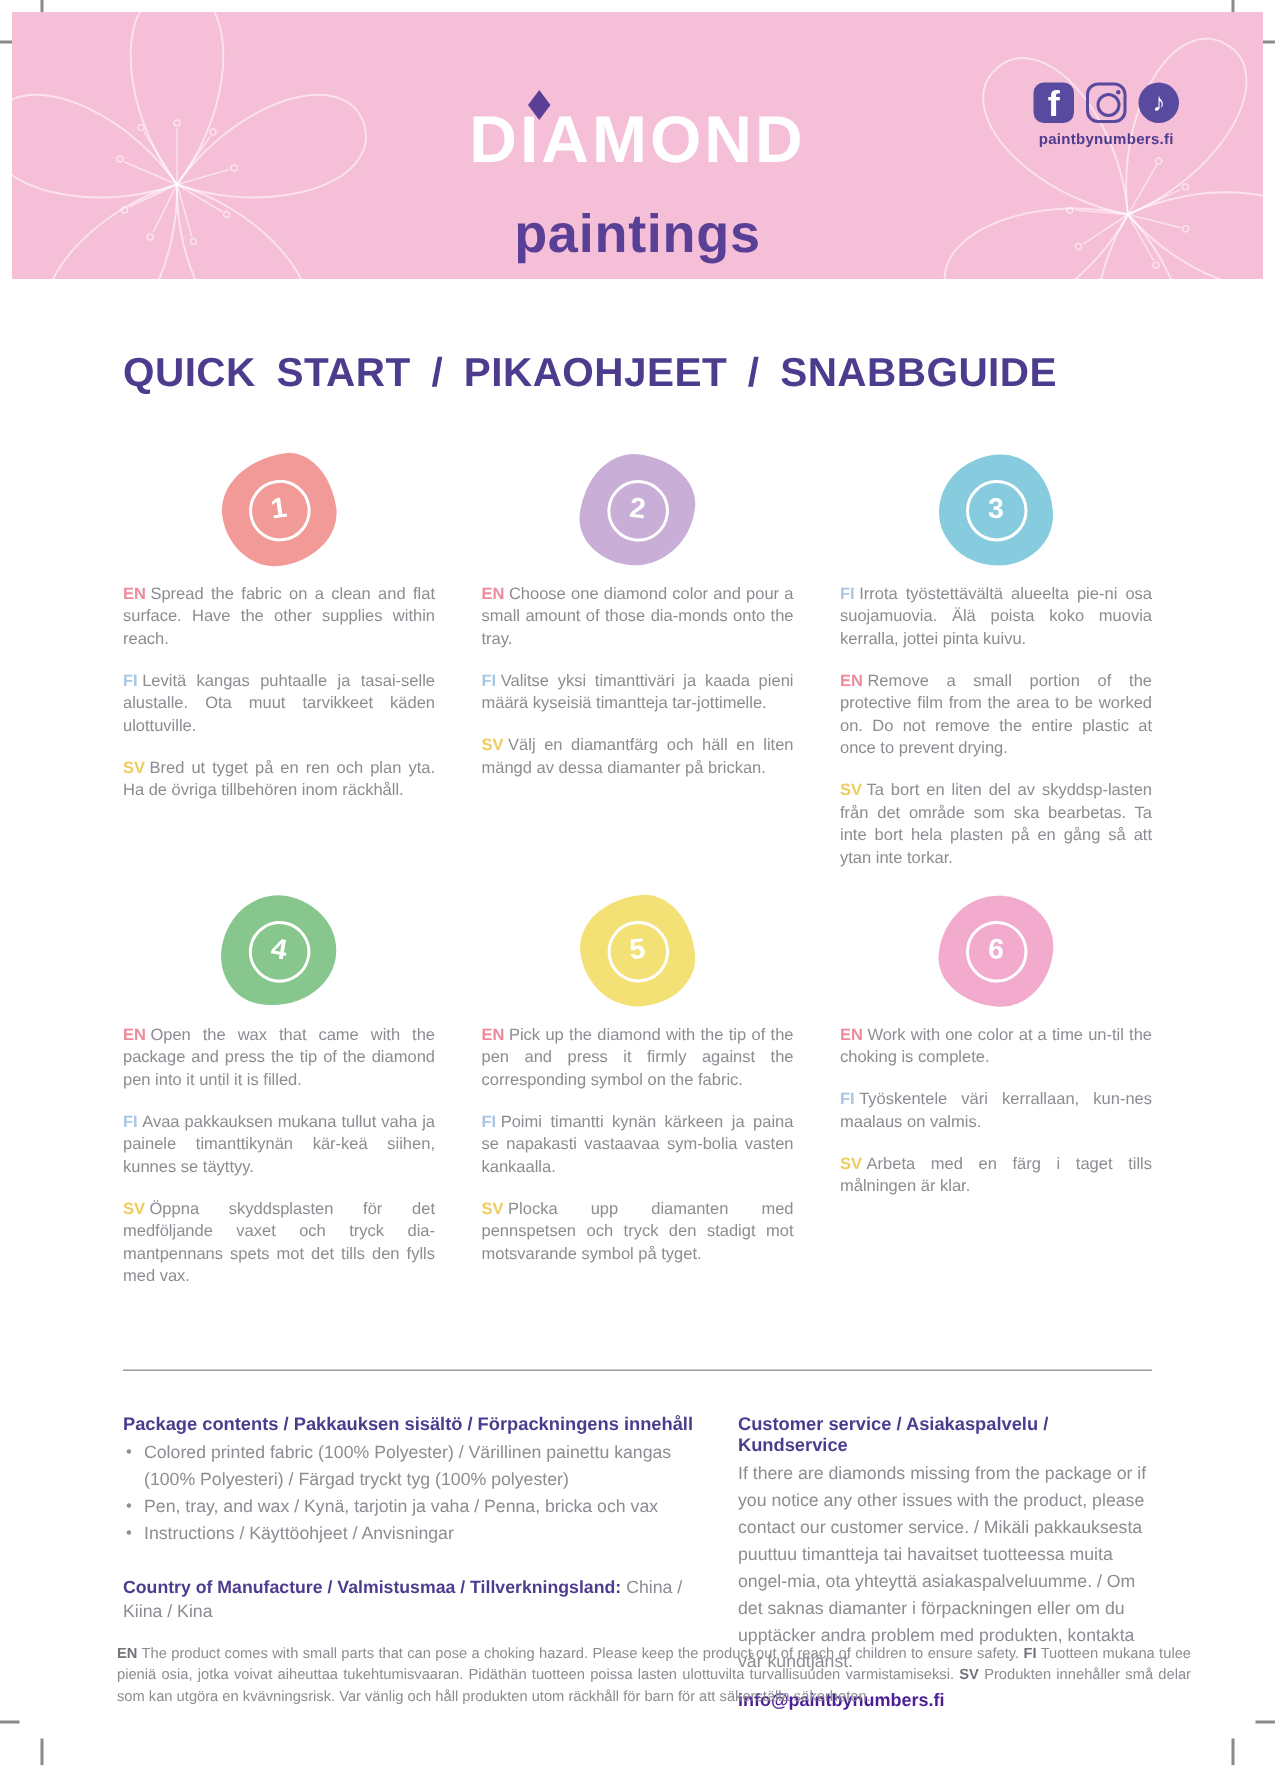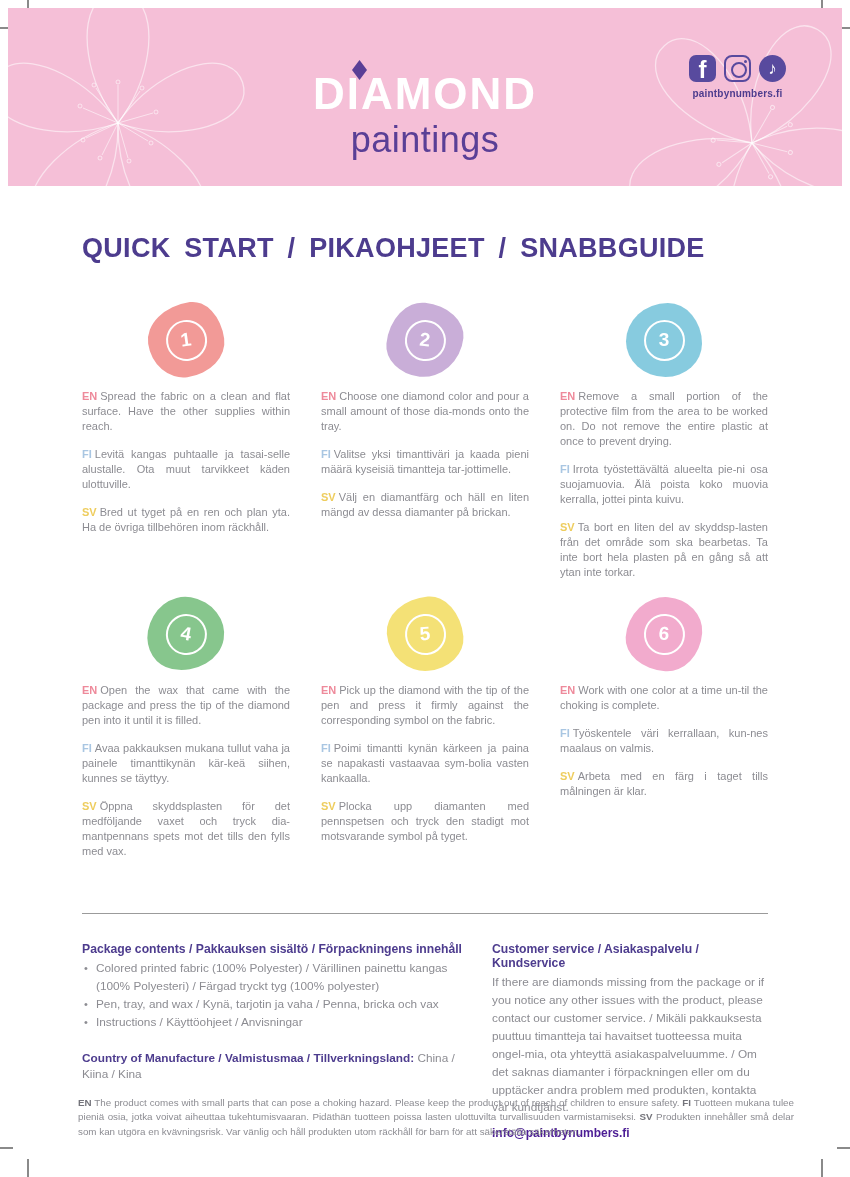--- a/index.html
+++ b/index.html
@@ -13,21 +13,21 @@
   .banner { position:absolute; left:8px; top:8px; width:834px; height:178px;
             background:#f5bfd7; overflow:hidden; }
   .flower { position:absolute; pointer-events:none; }
   .flower.left { left:-55px; top:-35px; }
   .flower.right { right:-75px; top:-15px; }
 
   .banner-logo { position:absolute; top:64px; left:0; right:0; text-align:center; }
   .logo-diamond { position:absolute; left:calc(50% - 73px); top:-12px; width:15px; height:20px;
                   background:#5a3f96; clip-path:polygon(50% 0,100% 50%,50% 100%,0 50%); }
   .brand-title { font-size:44px; font-weight:bold; color:#ffffff; letter-spacing:2px; line-height:1; }
-  .brand-sub { font-size:36px; font-weight:normal; color:#5a3f96; letter-spacing:0.5px; line-height:1.1; margin-top:4px; }
+  .brand-sub { font-size:36px; font-weight:bold; color:#5a3f96; letter-spacing:0.5px; line-height:1.1; margin-top:20px; }
 
   .social { position:absolute; top:47px; right:56px; text-align:center; }
   .icons { display:flex; gap:8px; justify-content:center; }
   .icon { width:27px; height:27px; box-sizing:border-box; }
   .fb { background:#584a9e; border-radius:7px; color:#fff; font-weight:bold; font-size:24px;
         display:flex; align-items:flex-end; justify-content:center; line-height:0.95; overflow:hidden; }
   .ig { border:2.5px solid #584a9e; border-radius:8px; position:relative; }
   .ig-lens { position:absolute; left:5px; top:5px; width:12px; height:12px; border:2.5px solid #584a9e; border-radius:50%; }
   .ig-dot { position:absolute; right:2.5px; top:2.5px; width:3px; height:3px; background:#584a9e; border-radius:50%; }
   .tt { background:#584a9e; border-radius:50%; color:#fff; display:flex; align-items:center;
@@ -198,22 +198,22 @@
     </div>
 
     <div class="step">
       <div class="blob-wrap">
           <div class="blob b3" style="background: rgb(135, 203, 223);">
         <span class="num-circle">
               <span class="num">3</span>
             </span>
       </div>
         </div>
+      <p><span class="ll fi">FI</span><span>Irrota työstettävältä alueelta pie-ni osa suojamuovia. Älä poista koko muovia kerralla, jottei pinta kuivu.</span></p>
       <p><span class="ll en">EN</span><span>Remove a small portion of the protective film from the area to be worked on. Do not remove the entire plastic at once to prevent drying.</span></p>
-      <p><span class="ll fi">FI</span><span>Irrota työstettävältä alueelta pie-ni osa suojamuovia. Älä poista koko muovia kerralla, jottei pinta kuivu.</span></p>
       <p><span class="ll sv">SV</span><span>Ta bort en liten del av skyddsp-lasten från det område som ska bearbetas. Ta inte bort hela plasten på en gång så att ytan inte torkar.</span></p>
     </div>
 
     <div class="step">
       <div class="blob-wrap">
           <div class="blob b4" style="background: rgb(135, 198, 141);">
         <span class="num-circle">
               <span class="num">4</span>
             </span>
       </div>

